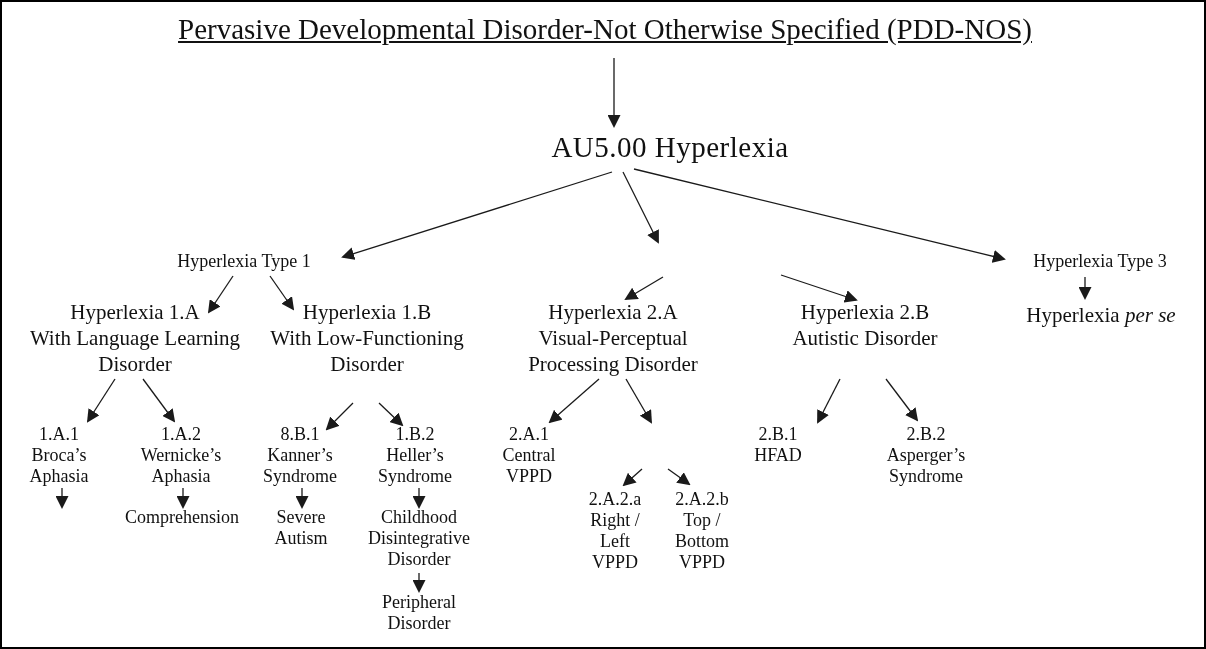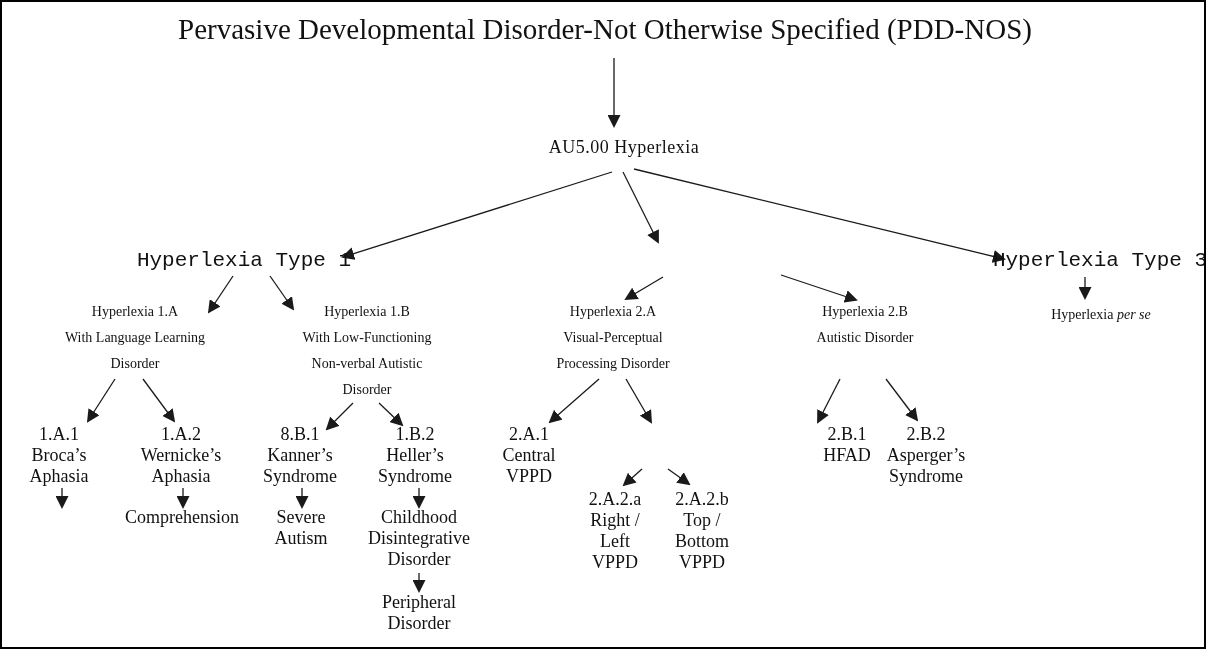--- a/index.html
+++ b/index.html
@@ -15,24 +15,24 @@
   }
   .edges{position:absolute;left:0;top:0;width:1202px;height:645px;}
   .edges line{stroke:#1a1a1a;stroke-width:1.3;}
   .node{
     position:absolute;
     transform:translateX(-50%);
     text-align:center;
     white-space:nowrap;
     color:#111111;
   }
-  .t-title{font-size:29px;line-height:34px;}
-  .t-root{font-size:18px;line-height:30px;letter-spacing:0.5px;}
-  .t-type{font-size:21px;line-height:24px;font-family:Liberation Mono, monospace;}
-  .t-group{font-size:14px;line-height:26px;}
+  .t-title{font-size:29px;line-height:34px;text-decoration:underline;}
+  .t-root{font-size:29px;line-height:30px;letter-spacing:0.5px;margin-left:46px;}
+  .t-type{font-size:18px;line-height:24px;}
+  .t-group{font-size:21px;line-height:26px;}
   .t-leaf{font-size:18px;line-height:21px;font-family:Liberation Serif, serif;}
   .italic{font-style:italic;}
 </style>
 </head>
 <body>
 
 <div class="frame">
 
   <svg class="edges" viewBox="0 0 1202 645" xmlns="http://www.w3.org/2000/svg">
     <defs>
@@ -75,21 +75,20 @@
 
   <div class="node t-group" style="left:133px;top:297px">
     <div>Hyperlexia 1.A</div>
     <div>With Language Learning</div>
     <div>Disorder</div>
   </div>
 
   <div class="node t-group" style="left:365px;top:297px">
     <div>Hyperlexia 1.B</div>
     <div>With Low-Functioning</div>
-    <div>Non-verbal Autistic</div>
     <div>Disorder</div>
   </div>
 
   <div class="node t-group" style="left:611px;top:297px">
     <div>Hyperlexia 2.A</div>
     <div>Visual-Perceptual</div>
     <div>Processing Disorder</div>
   </div>
 
   <div class="node t-group" style="left:863px;top:297px">
@@ -125,21 +124,21 @@
     <div>Syndrome</div>
   </div>
 
   <div class="node t-leaf" style="left:527px;top:422px">
     <div>2.A.1</div>
     <div>Central</div>
     <div>VPPD</div>
   </div>
 
 
-  <div class="node t-leaf" style="left:845px;top:422px">
+  <div class="node t-leaf" style="left:776px;top:422px">
     <div>2.B.1</div>
     <div>HFAD</div>
   </div>
 
   <div class="node t-leaf" style="left:924px;top:422px">
     <div>2.B.2</div>
     <div>Asperger’s</div>
     <div>Syndrome</div>
   </div>
 

